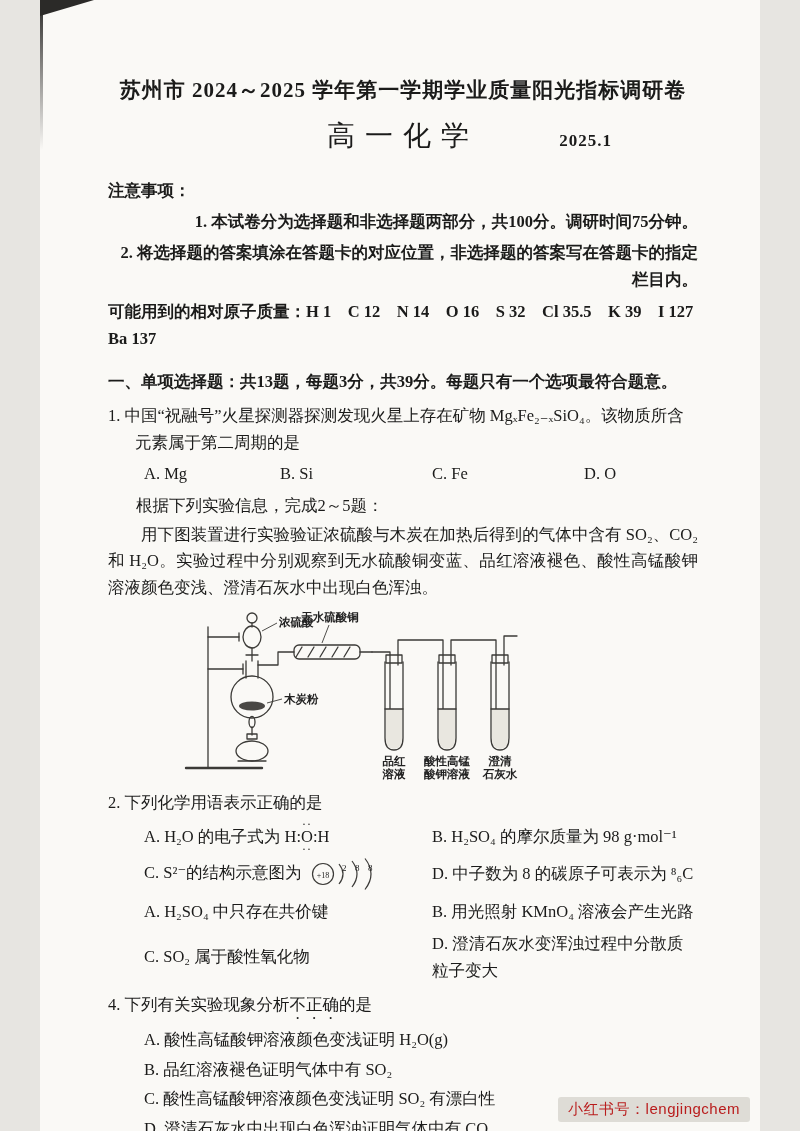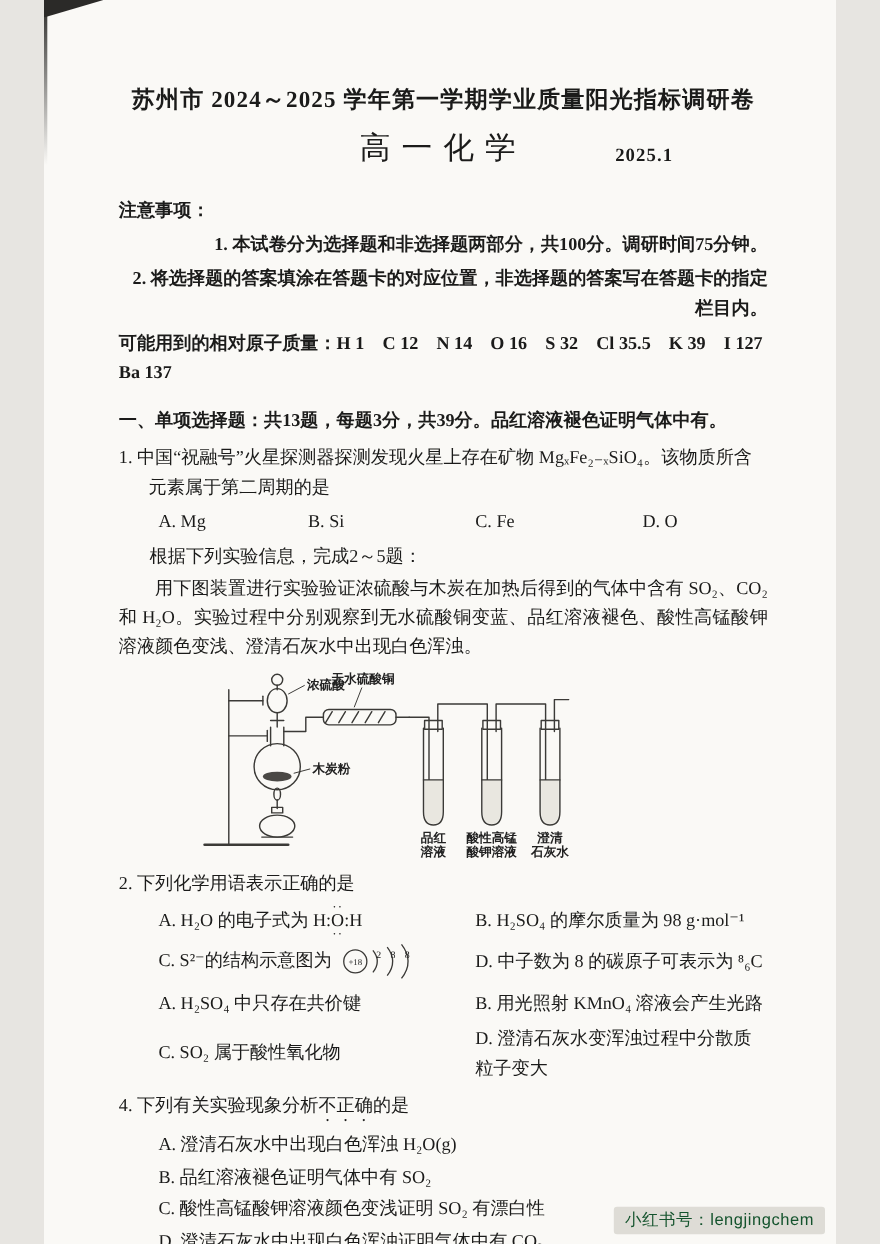--- a/index.html
+++ b/index.html
@@ -65,21 +65,21 @@
   svg.apparatus { display: block; }
   svg .glass { fill: none; stroke: #3b3a37; stroke-width: 1.3; stroke-linecap: round; stroke-linejoin: round; }
   svg .thick { stroke-width: 2.4; }
   svg .liquid { fill: #e9e7e0; stroke: none; }
   svg .lbl { font-size: 11.5px; font-weight: 600; fill: #222; }
   svg .leader { stroke: #3b3a37; stroke-width: 0.9; fill: none; }
 
   .page-footer { text-align: center; font-size: 15px; font-weight: 600; margin-top: 12px; letter-spacing: 1px; }
   .watermark {
     position: absolute; right: 10px; bottom: 9px;
-    background: #dedcd6; color: #14532d;
+    background: #dedcd6; color: #b91c1c;
     font-family: "Liberation Sans", "DejaVu Sans", sans-serif;
     font-size: 15px; padding: 3px 10px; border-radius: 3px; letter-spacing: 0.5px;
   }
 </style>
 </head>
 <body>
 
 <div class="page">
   <div class="scan-corner"></div>
   <div class="scan-edge"></div>
@@ -93,21 +93,21 @@
       <span class="exam-date">2025.1</span>
     </div>
 
     <div class="notices">
       <div class="notices-heading">注意事项：</div>
       <div class="notice-item">1. 本试卷分为选择题和非选择题两部分，共100分。调研时间75分钟。</div>
       <div class="notice-item">2. 将选择题的答案填涂在答题卡的对应位置，非选择题的答案写在答题卡的指定栏目内。</div>
       <div class="atomic-mass">可能用到的相对原子质量：H 1　C 12　N 14　O 16　S 32　Cl 35.5　K 39　I 127　Ba 137</div>
     </div>
 
-    <div class="section-heading">一、单项选择题：共13题，每题3分，共39分。品红溶液褪色证明气体中有。</div>
+    <div class="section-heading">一、单项选择题：共13题，每题3分，共39分。每题只有一个选项最符合题意。</div>
 
     <div class="question">1. 中国“祝融号”火星探测器探测发现火星上存在矿物 MgₓFe₂₋ₓSiO₄。该物质所含元素属于第二周期的是</div>
     <div class="opt-row4">
       <span>A. Mg</span>
       <span>B. Si</span>
       <span>C. Fe</span>
       <span>D. O</span>
     </div>
 
     <div class="para-intro">根据下列实验信息，完成2～5题：</div>
@@ -227,21 +227,21 @@
       <div class="opt">A. H₂SO₄ 中只存在共价键</div>
       <div class="opt">B. 用光照射 KMnO₄ 溶液会产生光路</div>
       <div class="opt">C. SO₂ 属于酸性氧化物</div>
       <div class="opt">D. 澄清石灰水变浑浊过程中分散质粒子变大</div>
     </div>
 
     <div class="question">
       <span>4. 下列有关实验现象分析</span><span class="emph">不正确</span><span>的是</span>
     </div>
     <div class="opt-list">
-      <div class="opt">A. 澄清石灰水中出现白色浑浊 H₂O(g)</div>
+      <div class="opt">A. 酸性高锰酸钾溶液颜色变浅证明 H₂O(g)</div>
       <div class="opt">B. 品红溶液褪色证明气体中有 SO₂</div>
       <div class="opt">C. 酸性高锰酸钾溶液颜色变浅证明 SO₂ 有漂白性</div>
       <div class="opt">D. 澄清石灰水中出现白色浑浊证明气体中有 CO₂</div>
     </div>
 
     <div class="page-footer">高一化学　第1页　共6页</div>
   </div>
 
   <div class="watermark">小红书号：lengjingchem</div>
 </div>

